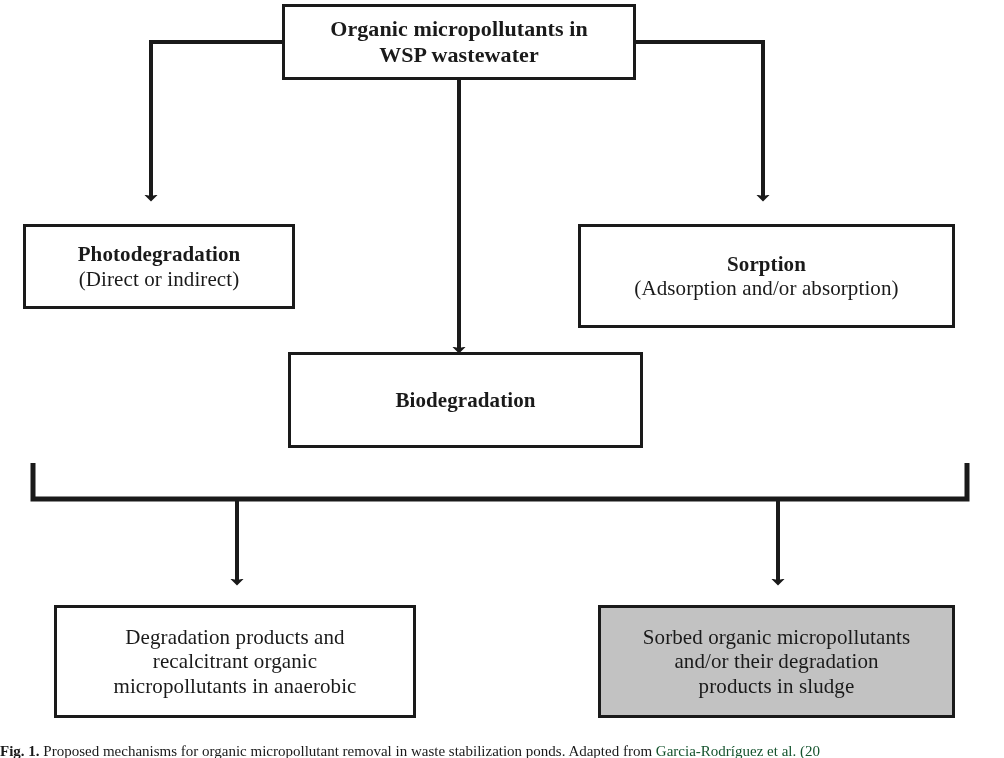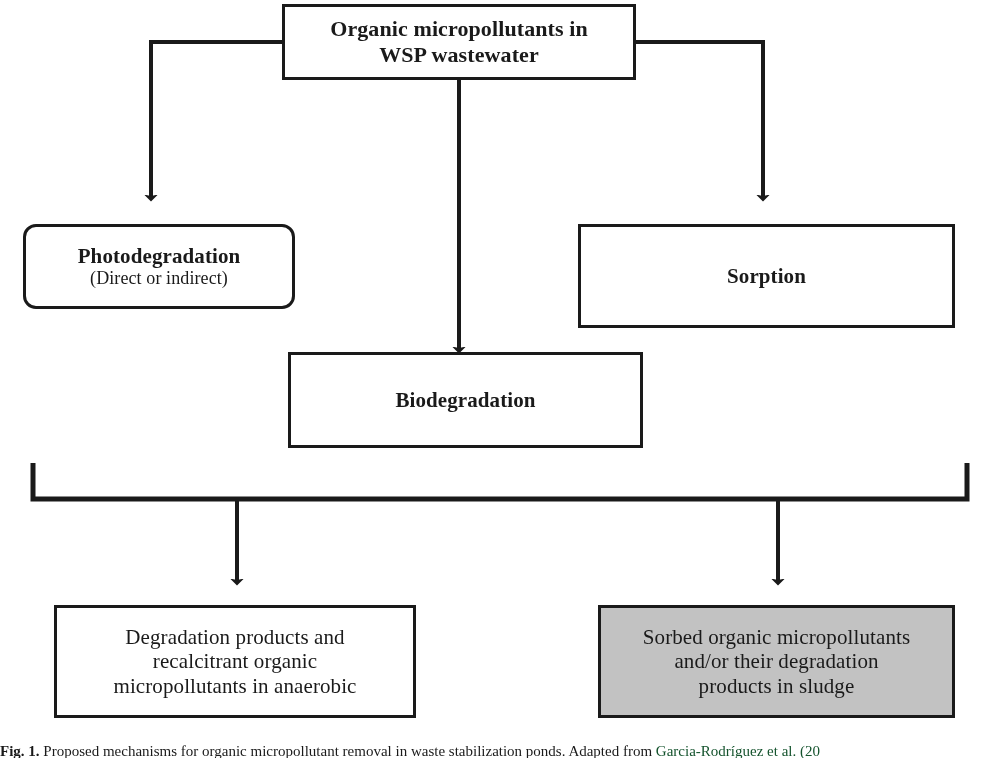--- a/index.html
+++ b/index.html
@@ -40,34 +40,34 @@
     line-height: 1.16;
   }
   .node .ttl {
     font-weight: bold;
     font-size: 21px;
     letter-spacing: 0.1px;
     white-space: nowrap;
   }
   .node .sub {
     font-weight: normal;
-    font-size: 18px;
+    font-size: 21px;
     letter-spacing: 0.1px;
     white-space: nowrap;
   }
   .node .ln {
     font-weight: normal;
     font-size: 21px;
     letter-spacing: 0.1px;
     white-space: nowrap;
   }
 
   
   #node-source      { left: 282px; top: 4px;   width: 354px; height: 76px; }
-  #node-photo       { left: 23px;  top: 224px; width: 272px; height: 85px; border-radius: 13px; }
+  #node-photo       { left: 23px;  top: 224px; width: 272px; height: 85px; }
   #node-sorption    { left: 578px; top: 224px; width: 377px; height: 104px; }
   #node-biodeg      { left: 288px; top: 352px; width: 355px; height: 96px; }
   #node-effluent    { left: 54px;  top: 605px; width: 362px; height: 113px; }
   #node-sludge      { left: 598px; top: 605px; width: 357px; height: 113px; background: #c2c2c2; }
 
   #node-source .ttl { font-size: 22px; }
 
   .caption {
     position: absolute;
     left: 0;
@@ -124,20 +124,21 @@
     <span class="ttl">WSP wastewater</span>
   </div>
 
   <div class="node" id="node-photo">
     <span class="ttl">Photodegradation</span>
     <span class="sub">(Direct or indirect)</span>
   </div>
 
   <div class="node" id="node-sorption">
     <span class="ttl">Sorption</span>
+    <span class="sub">(Adsorption and/or absorption)</span>
   </div>
 
   <div class="node" id="node-biodeg">
     <span class="ttl">Biodegradation</span>
   </div>
 
   <div class="node" id="node-effluent">
     <span class="ln">Degradation products and</span>
     <span class="ln">recalcitrant organic</span>
     <span class="ln">micropollutants in anaerobic</span>

